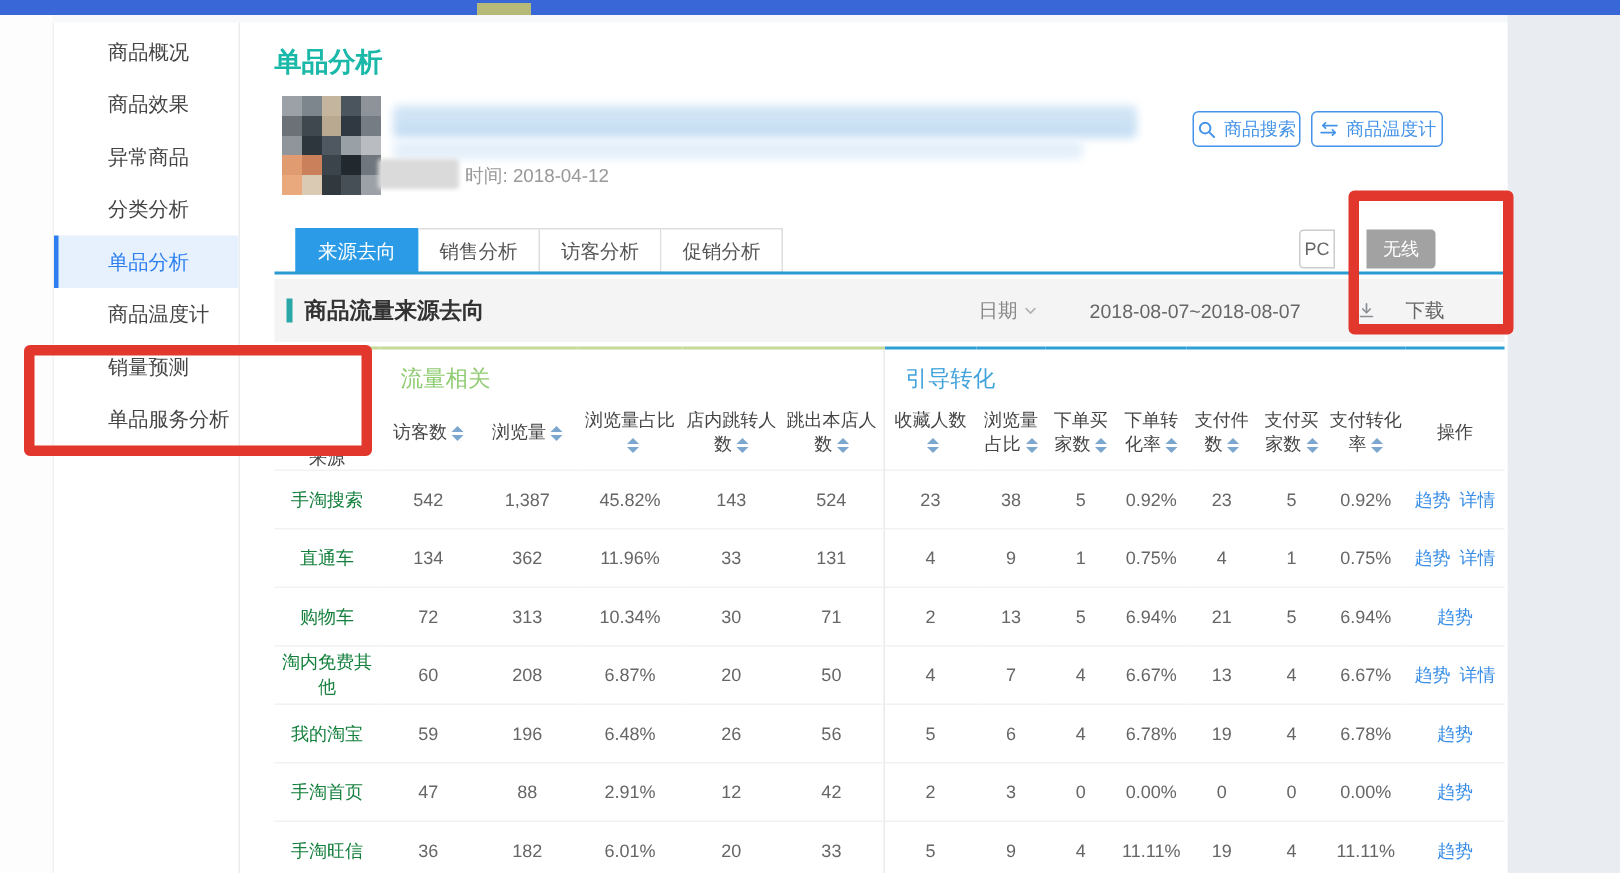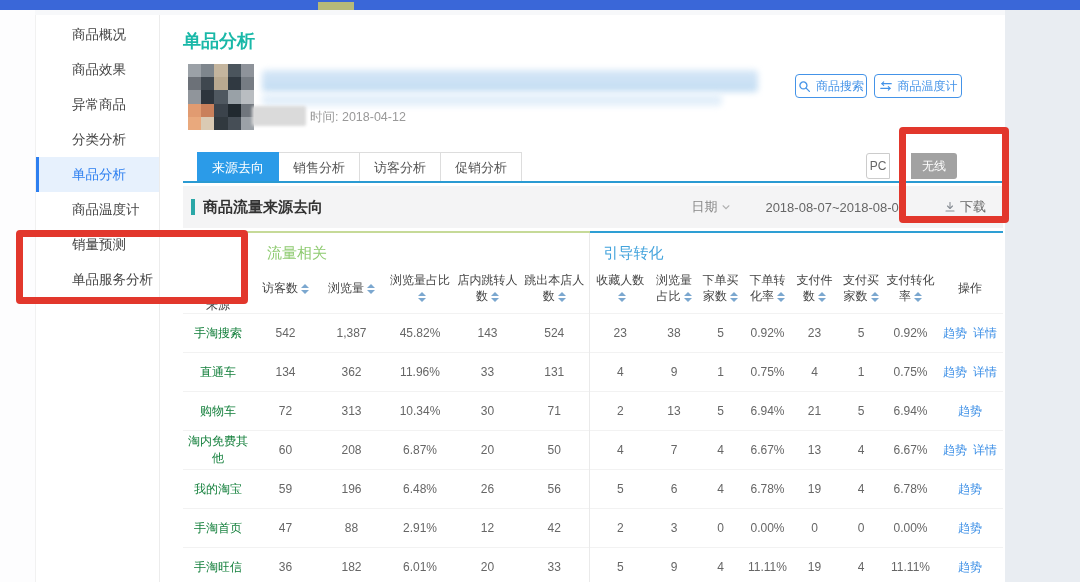--- a/index.html
+++ b/index.html
@@ -45,21 +45,21 @@
          text-align:center;font-size:12px;color:#666;background:#fff;border:1px solid #ccc;border-radius:3px 0 0 3px;cursor:pointer;}
   .wxbtn{position:absolute;left:751px;top:138px;width:46px;height:26px;line-height:26px;text-align:center;
          font-size:12px;color:#fff;background:#a2a2a2;border-radius:0 3px 3px 0;cursor:pointer;}
   
   .section-bar{position:absolute;left:23px;top:171px;width:820px;height:42px;background:#f4f4f5;
                display:flex;align-items:center;box-sizing:border-box;padding:0 0 0 8px;}
   .accent{width:4px;height:16px;background:#2aa7a7;margin-right:8px;}
   .section-title{font-size:15px;font-weight:bold;color:#333;}
   .date-label{margin-left:auto;font-size:13px;color:#888;display:flex;align-items:center;gap:4px;cursor:pointer;}
   .date-range{margin:0 38px 0 34px;font-size:13px;color:#666;}
-  .download{margin-right:17px;font-size:13px;color:#666;display:flex;align-items:center;gap:4px;cursor:pointer;}
+  .download{margin-right:40px;font-size:13px;color:#666;display:flex;align-items:center;gap:20px;cursor:pointer;}
   
   .tbl-wrap{position:absolute;left:23px;top:216px;width:820px;}
   table{border-collapse:collapse;table-layout:fixed;width:820px;}
   thead th{font-weight:400;color:#454545;font-size:12px;line-height:1.35;text-align:center;vertical-align:middle;padding:2px 2px;}
   .group-row th{height:28px;vertical-align:bottom;padding-bottom:0;}
   .th-source{border-top:2px solid #c6da98;font-size:12px;color:#454545;}
   .group-a{color:#8fcb71;font-size:15px;text-align:left;padding-left:14px;border-top:2px solid #c6da98;}
   .group-b{color:#42a3dc;font-size:15px;text-align:left;padding-left:14px;border-top:2px solid #2e9fd4;border-left:1px solid #eaeaea;}
   .th-opsgap{border-top:2px solid #2e9fd4;}
   .cols-row th{height:46px;}

